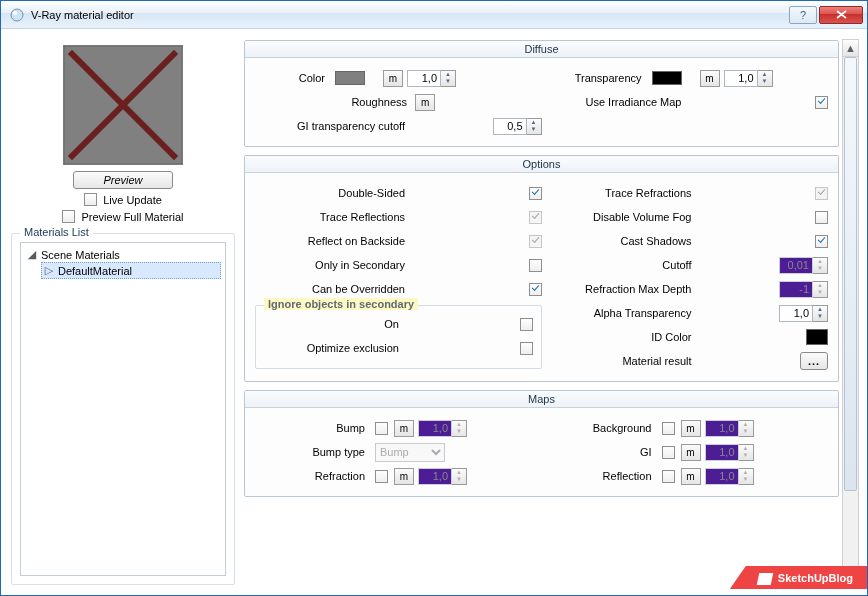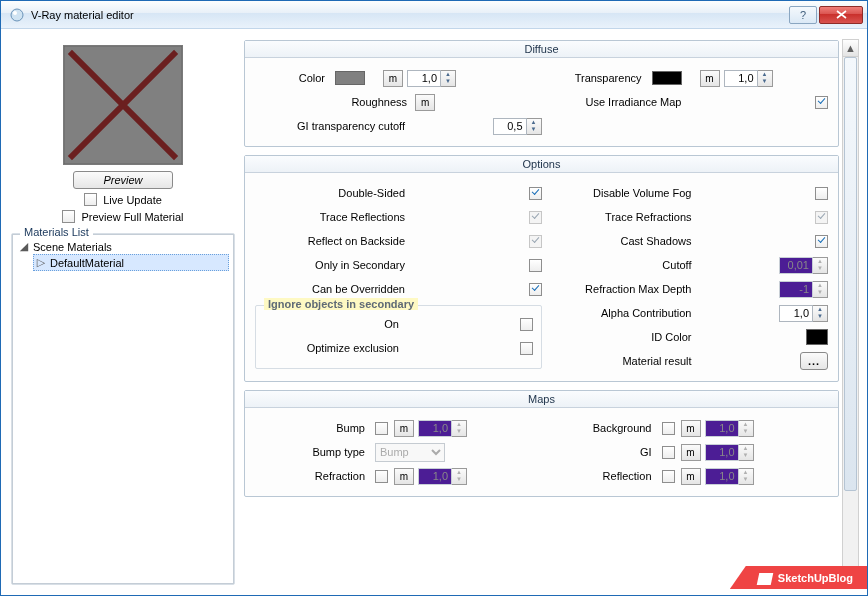--- a/index.html
+++ b/index.html
@@ -12,21 +12,21 @@
 .tb-close { width: 44px; background: linear-gradient(#f07f7a,#d9534f 45%,#c9302c 46%,#d9534f); border-color: #8e2c28; color: #fff; font-weight: bold; }
 .client { flex: 1; display: flex; padding: 10px 8px 10px 10px; gap: 8px; min-height: 0; }
 .leftcol { width: 224px; display: flex; flex-direction: column; gap: 10px; }
 .preview-box { width: 120px; height: 120px; margin: 6px auto 2px auto; border: 1px solid #7a7a7a; background: #808080; position: relative; }
 .preview-box svg { width: 100%; height: 100%; display: block; }
 .btn { border: 1px solid #8a8a8a; border-radius: 3px; background: linear-gradient(#fbfbfb,#e6e6e6); padding: 2px 29px; cursor: default; font-style: italic; }
 .center { text-align: center; }
 .chk-row { display: flex; align-items: center; gap: 6px; justify-content: center; margin-top: 4px; }
 .chk { width: 13px; height: 13px; border: 1px solid #8e8e8e; background: linear-gradient(#fff,#eee); position: relative; }
 .chk.checked::after { content:""; position:absolute; left:2px; top:1px; width:6px; height:3px; border-left:1.5px solid #1a6fb8; border-bottom:1.5px solid #1a6fb8; transform: rotate(-48deg); }
-.groupbox { border: 1px solid #d8dfe6; border-radius: 2px; padding: 0; position: relative; background: #fff; }
+.groupbox { border: 1px solid #d8dfe6; border-radius: 2px; padding: 8px; position: relative; background: #fff; }
 .groupbox > .gb-title { position: absolute; top: -8px; left: 8px; background: #fff; padding: 0 4px; color: #18365a; }
 .tree { border: 1px solid #c4cdd6; height: 240px; overflow: auto; padding: 4px; }
 .tree-row { display: flex; align-items: center; gap: 4px; padding: 1px 2px; }
 .tree-row.sel { background: #d7e8ff; border: 1px dotted #6aa0dc; }
 .tri { width: 10px; text-align: center; color: #5a5a5a; }
 .rightcol { flex: 1; display: flex; min-height: 0; }
 .scroll-area { flex: 1; border: 1px solid transparent; overflow: hidden; padding-right: 2px; }
 .vscroll { width: 17px; background: #f1f1f1; border: 1px solid #d0d0d0; display: flex; flex-direction: column; }
 .vscroll .arrow { height: 17px; display:flex; align-items:center; justify-content:center; color:#606060; background: linear-gradient(#fefefe,#e4e4e4); border-bottom:1px solid #d0d0d0;}
 .vscroll .arrow.bot { border-bottom:none; border-top:1px solid #d0d0d0;}
@@ -219,30 +219,30 @@
                     </div>
                   <div class="row">
                       <span class="field-lbl" style="width:145px">Optimize exclusion</span>
                       <span style="flex:1"></span>
                       <span class="chk"></span>
                     </div>
                 </div>
               </div>
               <div class="colB">
                 <div class="row">
+                    <span class="field-lbl">Trace Refractions</span>
+                    <span style="flex:1"></span>
+                    <span class="chk disabled checked"></span>
+                  </div>
+                <div class="row">
                     <span class="field-lbl">Disable Volume Fog</span>
                     <span style="flex:1"></span>
                     <span class="chk"></span>
                   </div>
                 <div class="row">
-                    <span class="field-lbl">Trace Refractions</span>
-                    <span style="flex:1"></span>
-                    <span class="chk disabled checked"></span>
-                  </div>
-                <div class="row">
                     <span class="field-lbl">Cast Shadows</span>
                     <span style="flex:1"></span>
                     <span class="chk checked"></span>
                   </div>
                 <div class="row">
                     <span class="field-lbl">Cutoff</span>
                     <span style="flex:1"></span>
                     <span class="spin disabled">
                       <input disabled="" value="0,01" style="">
                       <span class="sp-btns">
@@ -256,21 +256,21 @@
                     <span style="flex:1"></span>
                     <span class="spin disabled">
                       <input disabled="" value="-1" style="">
                       <span class="sp-btns">
                         <span>▲</span>
                         <span>▼</span>
                       </span>
                     </span>
                   </div>
                 <div class="row">
-                    <span class="field-lbl">Alpha Contribution</span>
+                    <span class="field-lbl">Alpha Transparency</span>
                     <span style="flex:1"></span>
                     <span class="spin">
                       <input value="1,0" style="">
                       <span class="sp-btns">
                         <span>▲</span>
                         <span>▼</span>
                       </span>
                     </span>
                   </div>
                 <div class="row">

